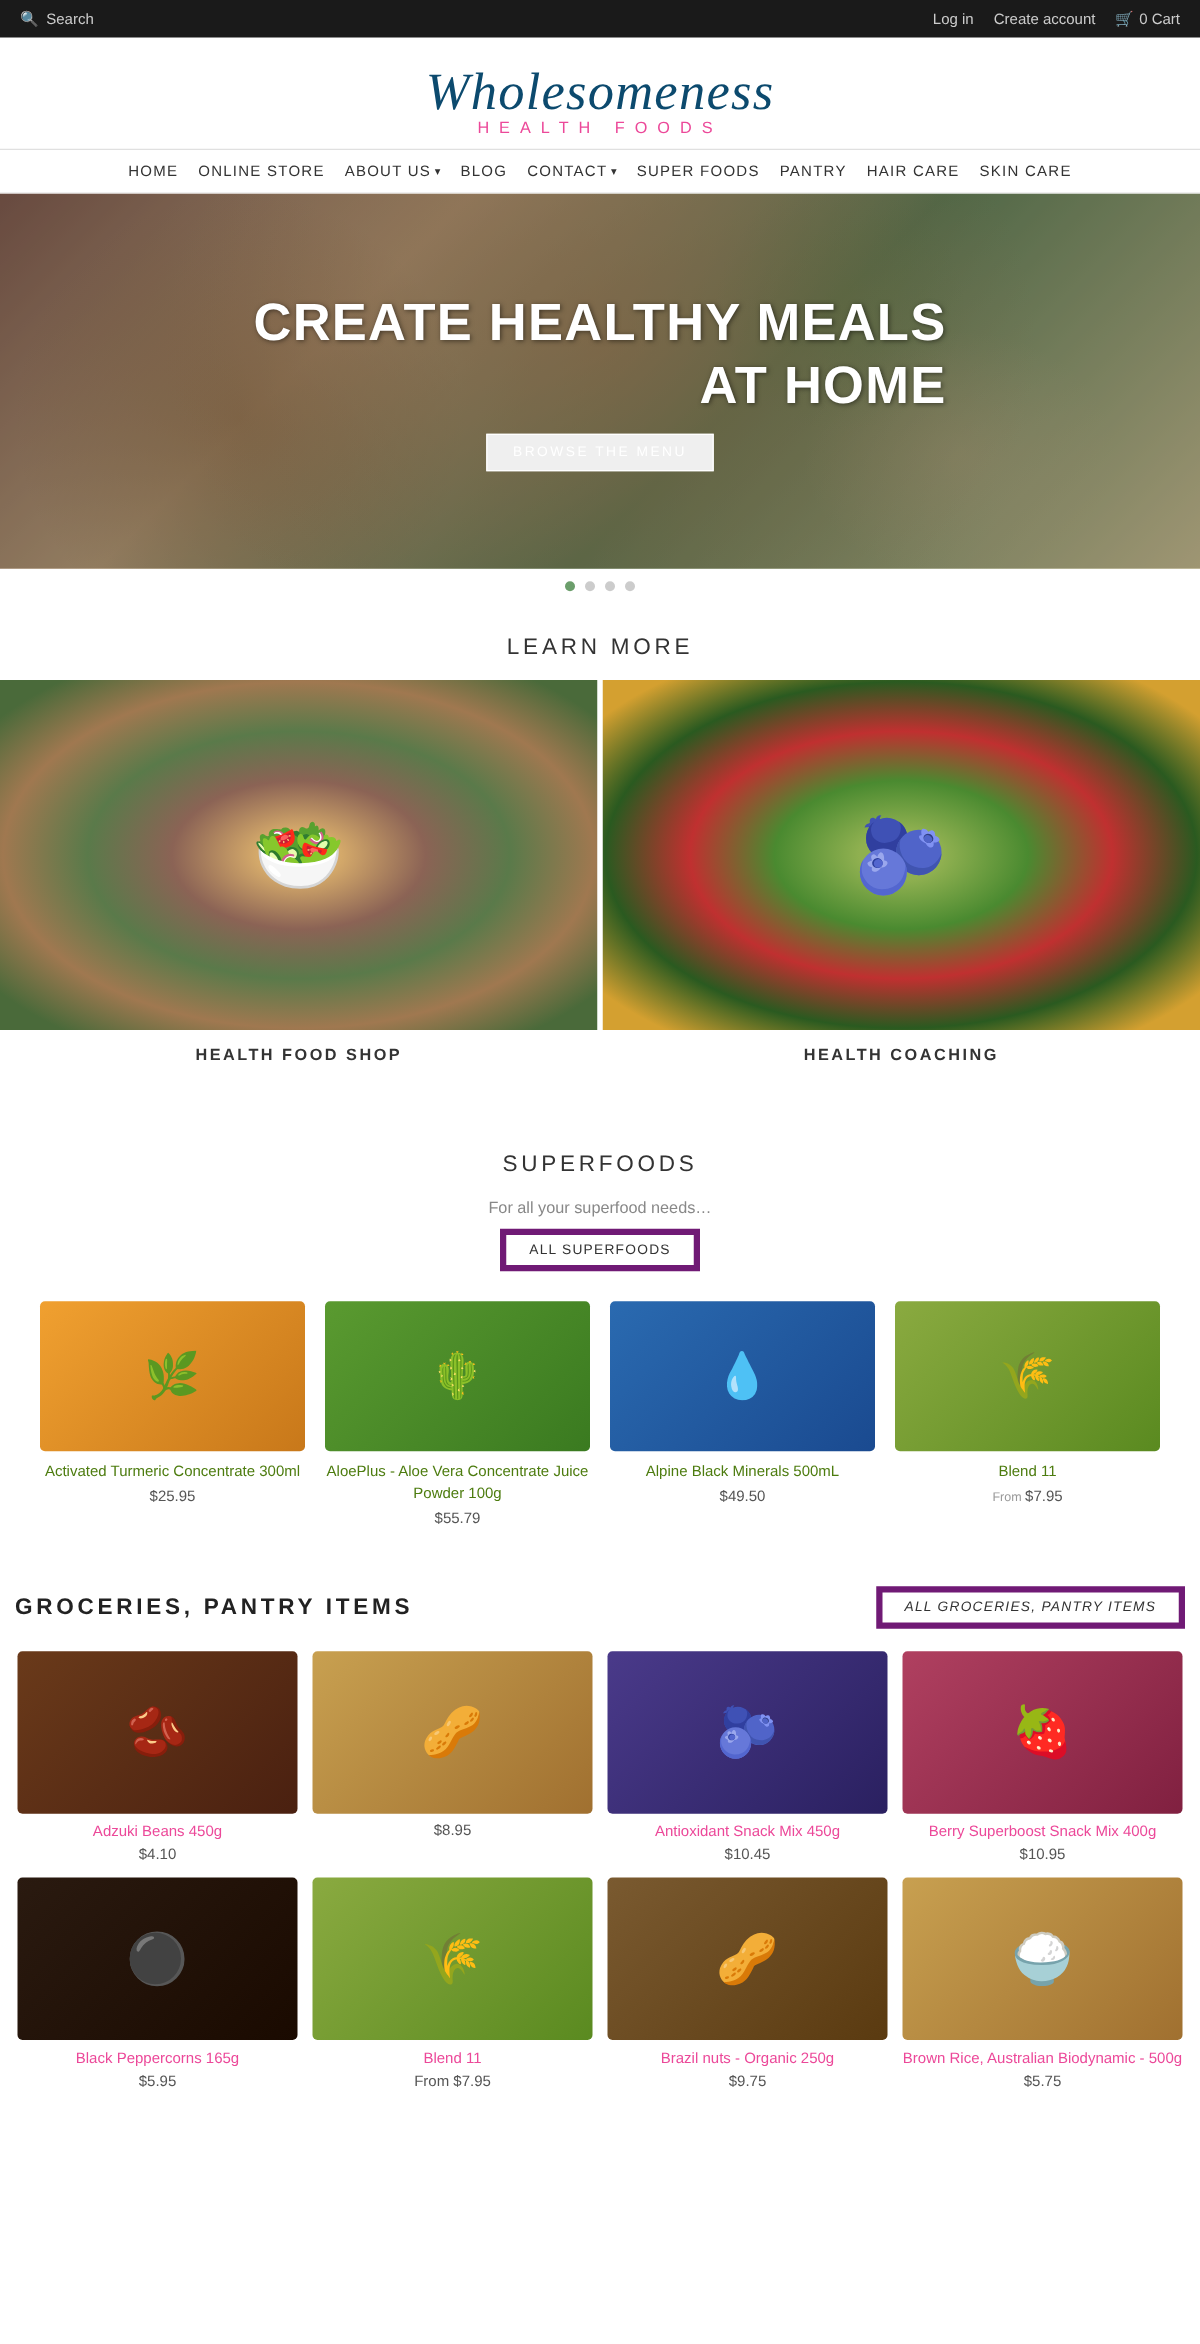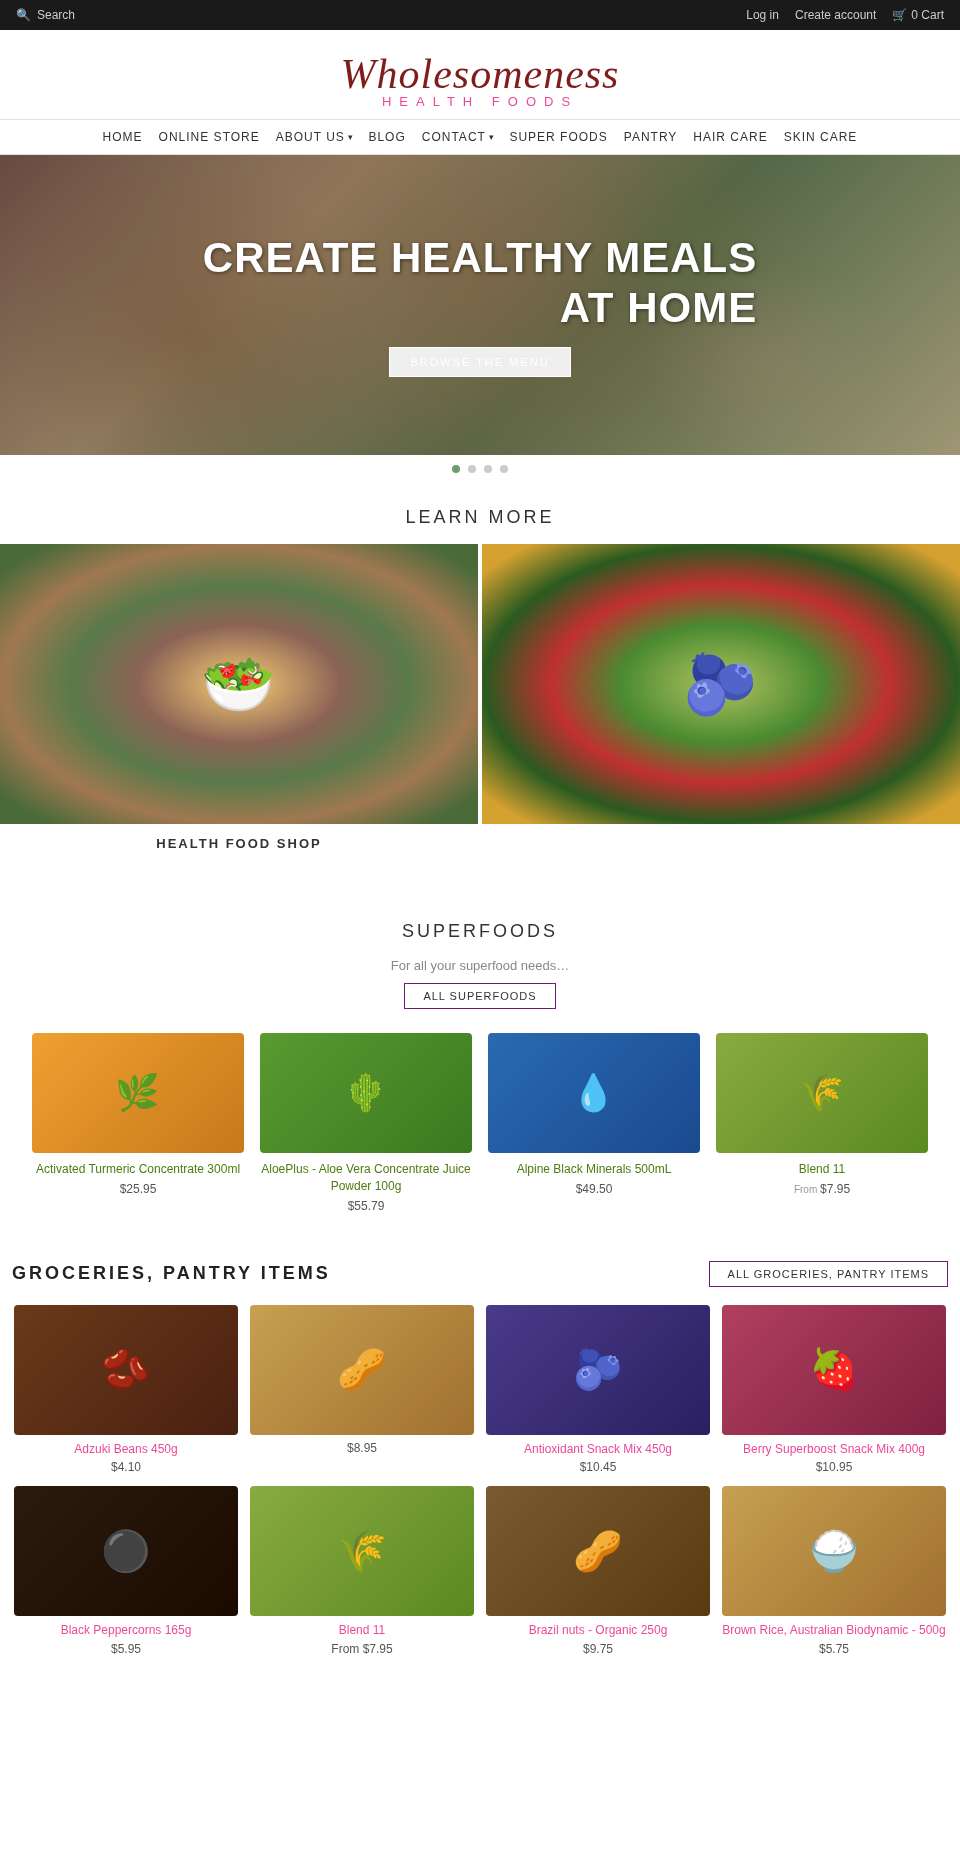--- a/index.html
+++ b/index.html
@@ -20,21 +20,21 @@
     .top-bar-right a { color: #ccc; text-decoration: none; }
     .cart-btn { display: flex; align-items: center; gap: 4px; color: #ccc; }
 
     
     .header { text-align: center; padding: 20px 16px 10px; }
     .logo-text {
       font-family: Georgia, serif;
       font-size: 42px;
       font-weight: normal;
       letter-spacing: 1px;
-      color: #7f1d1d;
+      color: #0c4a6e;
       font-style: italic;
     }
     .logo-sub {
       font-size: 13px;
       letter-spacing: 8px;
       color: #ec4899;
       text-transform: uppercase;
       margin-top: -4px;
     }
 
@@ -178,21 +178,21 @@
       text-align: center;
       color: #888;
       font-size: 13px;
       margin-bottom: 10px;
     }
     .all-btn {
       display: block;
       width: fit-content;
       margin: 0 auto 16px;
       padding: 6px 18px;
-      border: 1px solid #701a75;
+      border: 5px solid #701a75;
       font-size: 11px;
       letter-spacing: 1px;
       text-transform: uppercase;
       color: #333;
       background: #fff;
       cursor: pointer;
       text-decoration: none;
     }
     .products-grid {
       display: flex;
@@ -355,20 +355,21 @@
 
 <div>
   <div class="section-title">LEARN MORE</div>
   <div class="two-col">
     <div class="col">
       <div class="food-img-placeholder food-bowl-1">🥗</div>
       <div class="col-label">HEALTH FOOD SHOP</div>
     </div>
     <div class="col">
       <div class="food-img-placeholder food-bowl-2">🫐</div>
+      <div class="col-label">HEALTH COACHING</div>
     </div>
   </div>
 </div>
 
 <div class="superfoods-section">
   <div class="section-title">SUPERFOODS</div>
   <div class="section-subtitle">For all your superfood needs…</div>
   <a class="all-btn" href="#">ALL SUPERFOODS</a>
   <div class="products-grid">
     <div class="product-card">
@@ -393,21 +394,21 @@
         <span class="from">From </span>
         <span>$7.95</span>
       </div>
     </div>
   </div>
 </div>
 
 <div class="groceries-section">
   <div class="groceries-header">
     <div class="groceries-title">GROCERIES, PANTRY ITEMS</div>
-    <a class="all-btn" href="#" style="margin:0;">ALL GROCERIES, PANTRY ITEMS</a>
+    <a class="all-btn" href="#" style="margin:0;font-style:italic;">ALL GROCERIES, PANTRY ITEMS</a>
   </div>
   <div class="groceries-grid">
 
     <div class="grocery-card">
       <div class="grocery-img-placeholder bg-adzuki">🫘</div>
       <div class="grocery-name">Adzuki Beans 450g</div>
       <div class="grocery-price">$4.10</div>
     </div>
     <div class="grocery-card">
       <div class="grocery-img-placeholder bg-almonds">🥜</div>

